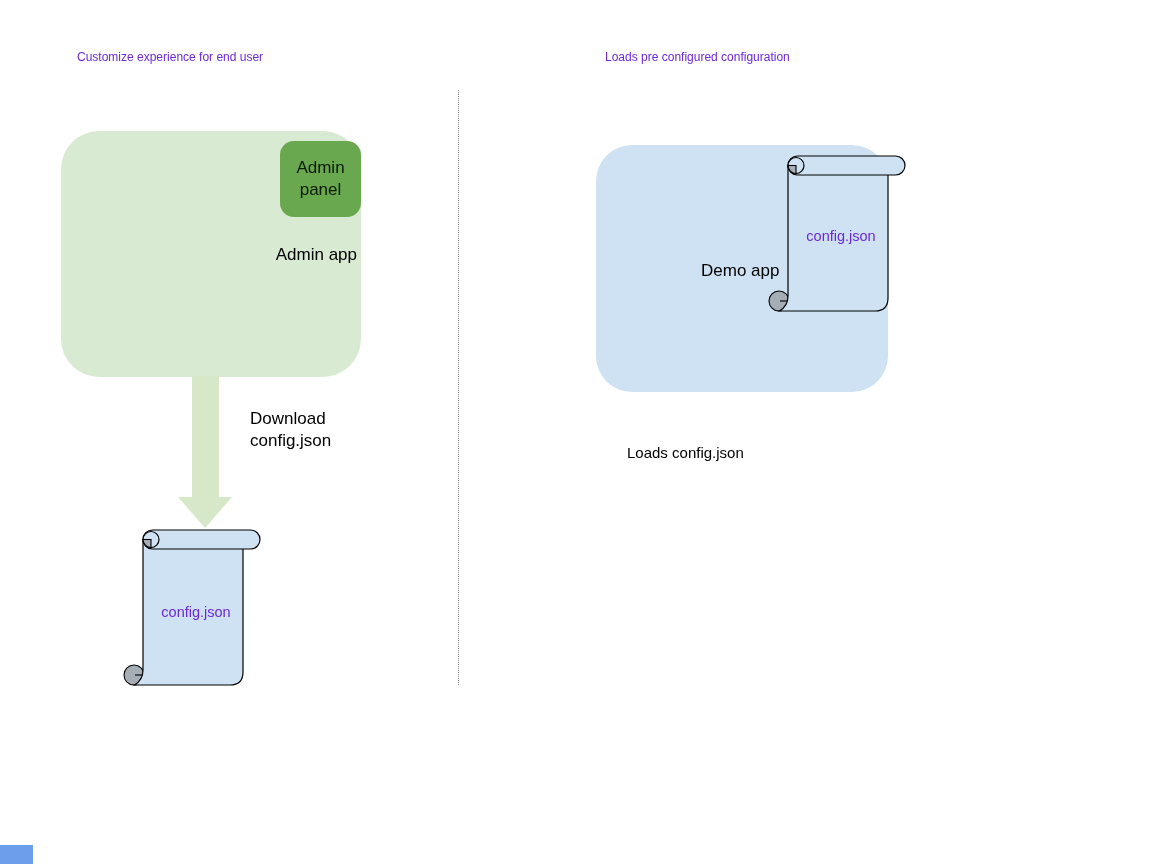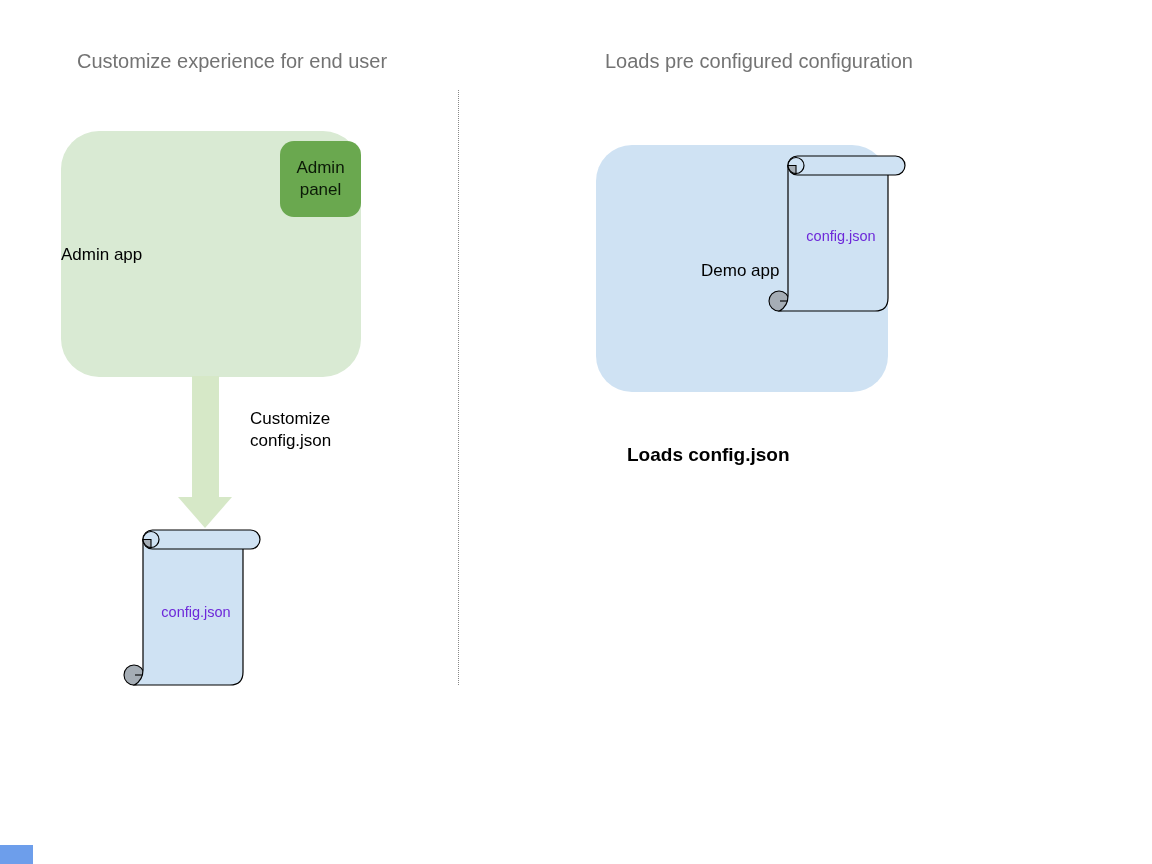--- a/index.html
+++ b/index.html
@@ -3,54 +3,54 @@
 <meta charset="utf-8">
 <style>
   html,body{margin:0;padding:0;}
   body{
     width:1152px;height:864px;position:relative;overflow:hidden;
     background:#ffffff;
     font-family:"Liberation Sans","DejaVu Sans",sans-serif;
     color:#000;
   }
   .abs{position:absolute;}
-  .title{font-size:20px;color:#737373;white-space:nowrap;}
+  .title{font-size:12px;color:#6d28d9;white-space:nowrap;}
 
   
   .admin-app{
     left:61px;top:131px;width:300px;height:246px;border-radius:38px;
     background:var(--admin_app_fill);
   }
   .admin-panel{
     left:280px;top:141px;width:81px;height:76px;border-radius:14px;
     background:var(--admin_panel_fill);
     display:flex;align-items:center;justify-content:center;text-align:center;
     font-size:17px;line-height:22px;color:#0b1a07;
   }
   .admin-panel span{width:64px;}
-  .admin-app-label{left:61px;top:245px;width:296px;text-align:left;font-size:17px;}
+  .admin-app-label{left:61px;top:245px;width:296px;text-align:right;font-size:17px;}
 
   .arrow-shaft{left:192px;top:376px;width:27px;height:122px;background:var(--arrow_fill);}
   .arrow-head{
     left:178px;top:497px;width:0;height:0;
     border-left:27px solid transparent;border-right:27px solid transparent;
     border-top:31px solid var(--arrow_fill);
   }
   .download-label{left:250px;top:408px;width:106px;font-size:17px;line-height:22px;}
 
   
   .divider{left:458px;top:90px;height:595px;width:0;border-left:1px dotted var(--divider_color);}
 
   
   .demo-app{
     left:596px;top:145px;width:292px;height:247px;border-radius:36px;
     background:var(--demo_app_fill);
   }
   .demo-app-label{left:657px;top:261px;font-size:17px;white-space:nowrap;margin-left:44px;}
-  .caption{left:627px;top:444px;font-size:19px;white-space:nowrap;font-weight:bold;}
+  .caption{left:627px;top:444px;font-size:15px;white-space:nowrap;}
 
   
   .scroll-svg{width:140px;height:160px;overflow:visible;}
   .scroll-left{left:122px;top:528px;}
   .scroll-right{left:767px;top:154px;}
   .paper{fill:var(--paper_fill);stroke:#000;stroke-width:1.2;}
   .curl{fill:var(--curl_fill);stroke:#000;stroke-width:1.1;}
   .notch{fill:none;stroke:#000;stroke-width:1.1;}
   .scroll-label{font-size:14.5px;color:#6d28d9;text-align:center;width:106px;}
   .scroll-label-left{left:143px;top:604px;}
@@ -67,21 +67,21 @@
 
 <div class="abs admin-panel">
   <span>Admin panel</span>
 </div>
 
 <div class="abs admin-app-label">Admin app</div>
 
 <div class="abs arrow-shaft"></div>
 <div class="abs arrow-head"></div>
 
-<div class="abs download-label">Customize config.json</div>
+<div class="abs download-label">Download config.json</div>
 
 <svg class="abs scroll-svg scroll-left" viewBox="0 0 140 160">
   <circle class="curl" cx="12" cy="147" r="10"></circle>
   <path class="paper" d="M21,12 H121 V144 Q121,157 108,157 H12.5 Q21,152 21,142 Z"></path>
   <path class="notch" d="M13,147 h7"></path>
   <rect class="paper" x="21" y="2" width="117" height="19" rx="9.5"></rect>
   <circle class="paper" cx="29" cy="11.5" r="8"></circle>
   <path class="curl" d="M21,11.5 A8,8 0 0 0 29,19.5 L29,11.5 Z"></path>
 </svg>
 <div class="abs scroll-label scroll-label-left">config.json</div>

